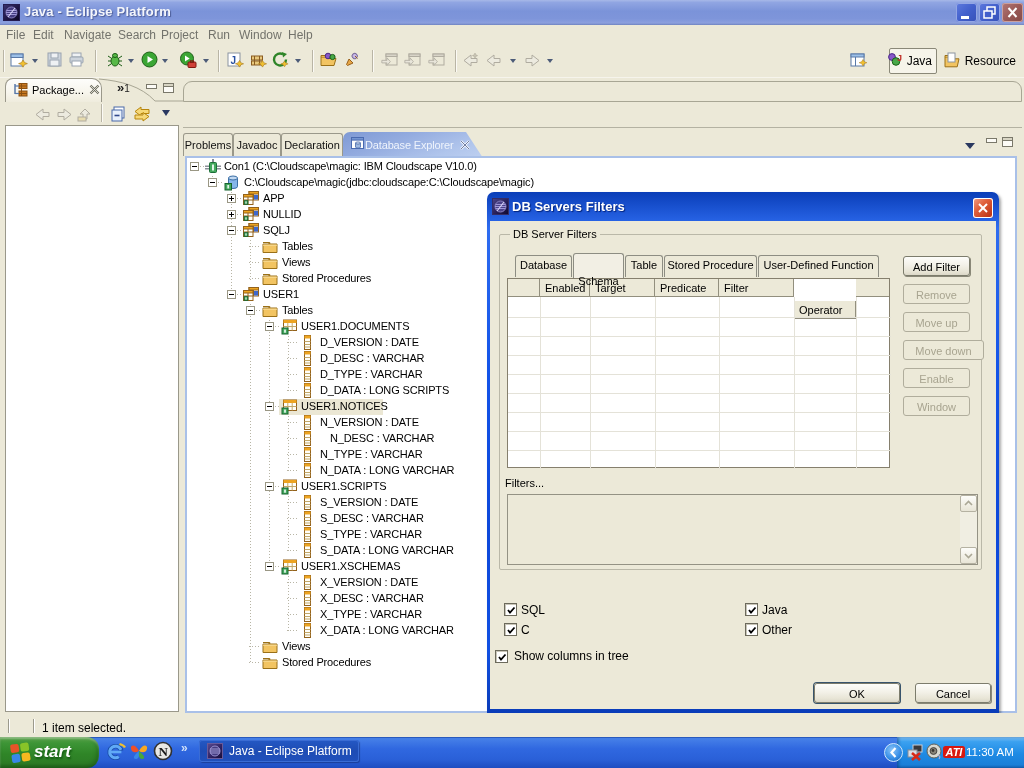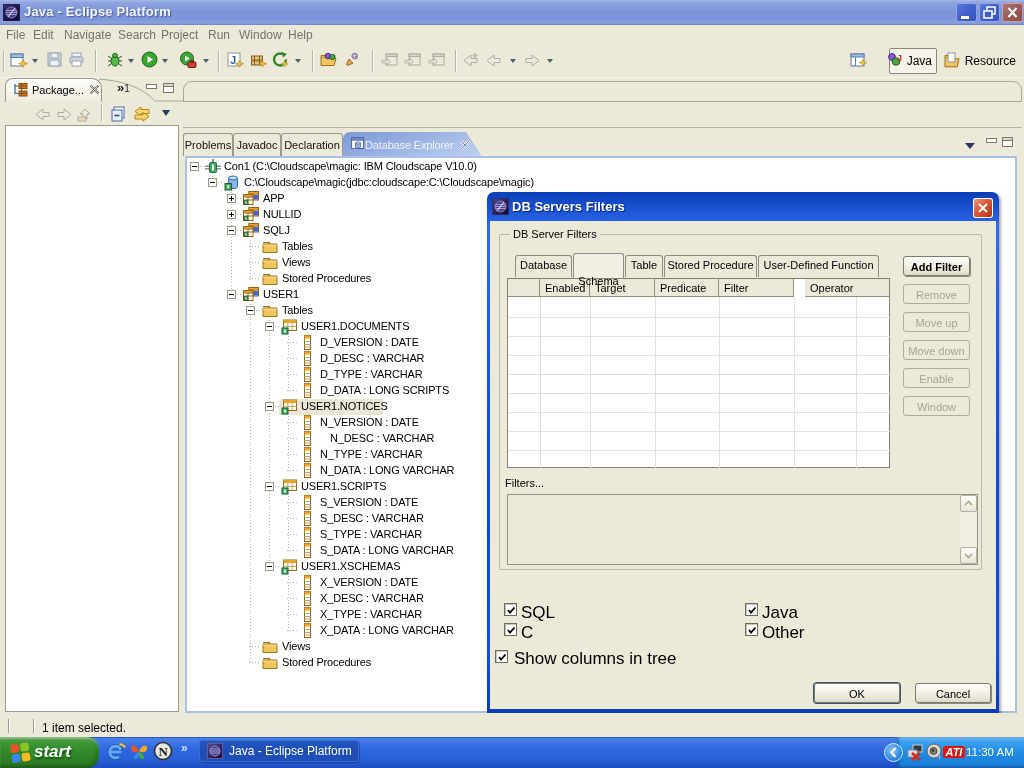--- a/index.html
+++ b/index.html
@@ -118,21 +118,21 @@
   position:absolute; height:20px; border:1px solid #7c7c6c; border-radius:3px;
   background:linear-gradient(180deg,#fdfdfa 0%,#f3f1e8 45%,#e8e5d6 80%,#dcd8c8 100%);
   font-size:11px; text-align:center; padding-top:4px; color:#000;
   box-shadow:1px 1px 0 #8a8878;
 }
 .xpbtn.disabled { color:#a8a490; border-color:#b0ad9c; box-shadow:none; background:#ece9d8; }
 
 
 .cb { position:absolute; width:13px; height:13px; background:#fff; border:1px solid #6c6a5c; box-shadow:inset 1px 1px 0 #c9c6b8; }
 .cb svg { position:absolute; left:1px; top:1px; }
-.cblabel { position:absolute; font-size:17px; }
+.cblabel { position:absolute; font-size:12px; }
 
 
 #statusbar { position:absolute; left:0; top:713px; width:1024px; height:24px; background:#ece9d8; font-size:12px; }
 
 
 #taskbar {
   position:absolute; left:0; top:737px; width:1024px; height:31px;
   background:linear-gradient(180deg,#1c48a8 0%,#4680e8 5%,#3068e0 38%,#2a60d8 72%,#1e4cc0 100%);
 }
 #startbtn {
@@ -848,42 +848,42 @@
       <div class="xtab" style="left:135px; top:34px; width:38px; height:22px; padding-top:3px;">Table</div>
       <div class="xtab" style="left:174px; top:34px; width:93px; height:22px; padding-top:3px;">Stored Procedure</div>
       <div class="xtab" style="left:268px; top:34px; width:121px; height:22px; padding-top:3px;">User-Defined Function</div>
 
       <div id="ftable" style="left:17px; top:57px; width:383px; height:190px;">
         <div class="fhead" style="left:0; width:32px;"></div>
         <div class="fhead" style="left:32px; width:50px;">Enabled</div>
         <div class="fhead" style="left:82px; width:65px;">Target</div>
         <div class="fhead" style="left:147px; width:64px;">Predicate</div>
         <div class="fhead" style="left:211px; width:75px;">Filter</div>
-        <div class="fhead" style="left:297px; width:62px;">Operator</div>
+        <div class="fhead" style="left:286px; width:62px;margin-top:22px;">Operator</div>
         <div class="fhead" style="left:348px; width:33px; border-right:none;"></div>
         <div class="fvline" style="left:32px; height:172px;"></div>
         <div class="fvline" style="left:82px; height:172px;"></div>
         <div class="fvline" style="left:147px; height:172px;"></div>
         <div class="fvline" style="left:211px; height:172px;"></div>
         <div class="fvline" style="left:286px; height:172px;"></div>
         <div class="fvline" style="left:348px; height:172px;"></div>
         <div class="fhline" style="top:38px; width:383px;"></div>
         <div class="fhline" style="top:57px; width:383px;"></div>
         <div class="fhline" style="top:76px; width:383px;"></div>
         <div class="fhline" style="top:95px; width:383px;"></div>
         <div class="fhline" style="top:114px; width:383px;"></div>
         <div class="fhline" style="top:133px; width:383px;"></div>
         <div class="fhline" style="top:152px; width:383px;"></div>
         <div class="fhline" style="top:171px; width:383px;"></div>
       </div>
 
-      <div class="xpbtn" style="left:413px; top:35px; width:67px;font-weight:bold;">Add Filter</div>
+      <div class="xpbtn" style="left:413px; top:35px; width:67px;">Add Filter</div>
       <div class="xpbtn disabled" style="left:413px; top:63px; width:67px;">Remove</div>
       <div class="xpbtn disabled" style="left:413px; top:91px; width:67px;">Move up</div>
-      <div class="xpbtn disabled" style="left:413px; top:119px; width:67px;">Move down</div>
+      <div class="xpbtn disabled" style="left:413px; top:119px; width:81px;">Move down</div>
       <div class="xpbtn disabled" style="left:413px; top:147px; width:67px;">Enable</div>
       <div class="xpbtn disabled" style="left:413px; top:175px; width:67px;">Window</div>
 
       <div style="position:absolute; left:15px; top:256px; font-size:11px;">Filters...</div>
       <div style="position:absolute; left:17px; top:273px; width:471px; height:71px; background:#ece9d8; border:1px solid #949284;">
         <div style="position:absolute; right:0; top:0; width:17px; height:69px; background:#f0eee2;">
           <div style="position:absolute; left:0; top:0; width:17px; height:17px; background:linear-gradient(180deg,#fdfdfa,#e8e5d6); border:1px solid #b5b2a2; border-radius:2px;">
             <svg width="15" height="15">
                 <path d="M4 9 L7.5 5.5 L11 9" stroke="#aaa795" stroke-width="1.6" fill="none"></path>
               </svg>

